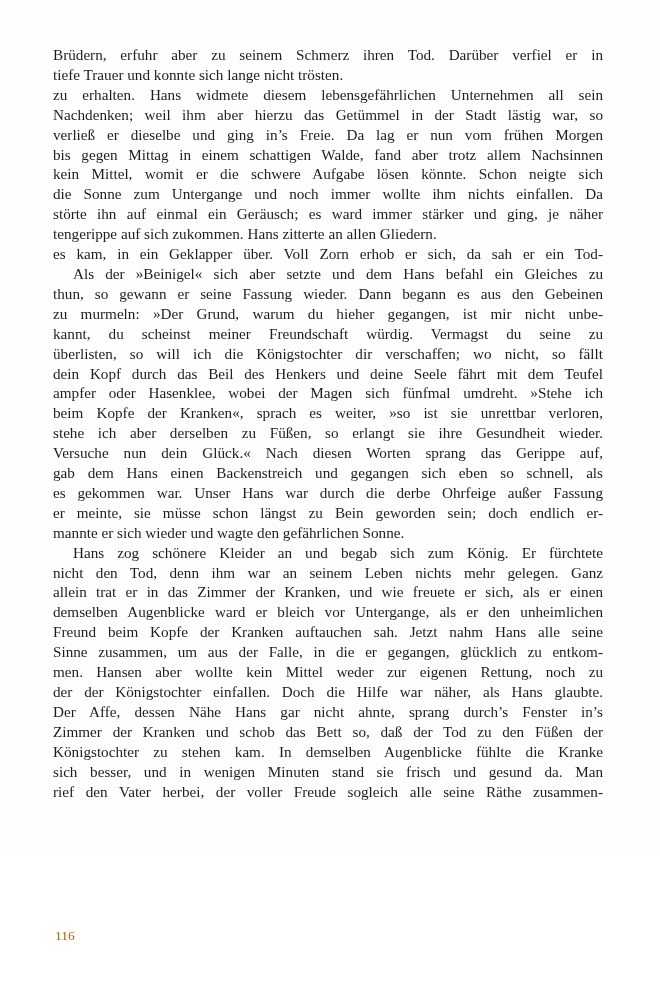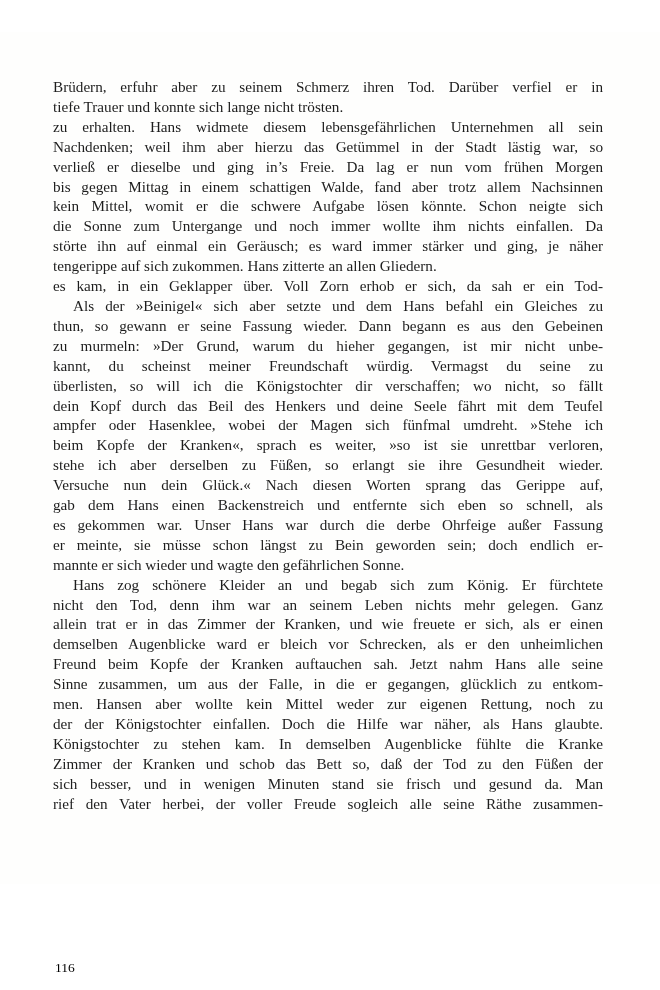--- a/index.html
+++ b/index.html
@@ -13,21 +13,20 @@
     background: #ffffff;
     font-family: "Liberation Serif", serif;
   }
   .page {
     position: absolute;
     left: 0; top: 0;
     width: 660px;
     height: 852px;
     background: #fefefd;
     color: #1d1d1d;
-    margin-top: 32px;
   }
   .text-block {
     position: absolute;
     left: 53px;
     top: 45px;
     width: 550px;
   }
   .line {
     font-size: 15.2px;
     line-height: 19.9px;
@@ -42,21 +41,21 @@
   }
   .line.indent {
     text-indent: 20px;
   }
   .folio {
     position: absolute;
     left: 55px;
     top: 928px;
     font-size: 13.5px;
     line-height: 16px;
-    color: #000000;
+    color: #a16207;
   }
 </style>
 </head>
 <body>
 
 <main class="page">
   <section class="text-block" id="text-block">
       <div class="paragraph">
         <div class="line">Brüdern, erfuhr aber zu seinem Schmerz ihren Tod. Darüber verfiel er in</div>
         <div class="line last">tiefe Trauer und konnte sich lange nicht trösten.</div>
@@ -76,34 +75,35 @@
         <div class="line indent">Als der »Beinigel« sich aber setzte und dem Hans befahl ein Gleiches zu</div>
         <div class="line">thun, so gewann er seine Fassung wieder. Dann begann es aus den Gebeinen</div>
         <div class="line">zu murmeln: »Der Grund, warum du hieher gegangen, ist mir nicht unbe-</div>
         <div class="line">kannt, du scheinst meiner Freundschaft würdig. Vermagst du seine zu</div>
         <div class="line">überlisten, so will ich die Königstochter dir verschaffen; wo nicht, so fällt</div>
         <div class="line">dein Kopf durch das Beil des Henkers und deine Seele fährt mit dem Teufel</div>
         <div class="line">ampfer oder Hasenklee, wobei der Magen sich fünfmal umdreht. »Stehe ich</div>
         <div class="line">beim Kopfe der Kranken«, sprach es weiter, »so ist sie unrettbar verloren,</div>
         <div class="line">stehe ich aber derselben zu Füßen, so erlangt sie ihre Gesundheit wieder.</div>
         <div class="line">Versuche nun dein Glück.« Nach diesen Worten sprang das Gerippe auf,</div>
-        <div class="line">gab dem Hans einen Backenstreich und entfernte sich eben so schnell, als</div>
+        <div class="line">gab dem Hans einen Backenstreich und gegangen sich eben so schnell, als</div>
         <div class="line">es gekommen war. Unser Hans war durch die derbe Ohrfeige außer Fassung</div>
         <div class="line">er meinte, sie müsse schon längst zu Bein geworden sein; doch endlich er-</div>
         <div class="line last">mannte er sich wieder und wagte den gefährlichen Sonne.</div>
       </div>
       <div class="paragraph">
         <div class="line indent">Hans zog schönere Kleider an und begab sich zum König. Er fürchtete</div>
         <div class="line">nicht den Tod, denn ihm war an seinem Leben nichts mehr gelegen. Ganz</div>
         <div class="line">allein trat er in das Zimmer der Kranken, und wie freuete er sich, als er einen</div>
-        <div class="line">demselben Augenblicke ward er bleich vor Schrecken, als er den unheimlichen</div>
+        <div class="line">demselben Augenblicke ward er bleich vor Untergange, als er den unheimlichen</div>
         <div class="line">Freund beim Kopfe der Kranken auftauchen sah. Jetzt nahm Hans alle seine</div>
         <div class="line">Sinne zusammen, um aus der Falle, in die er gegangen, glücklich zu entkom-</div>
         <div class="line">men. Hansen aber wollte kein Mittel weder zur eigenen Rettung, noch zu</div>
         <div class="line">der der Königstochter einfallen. Doch die Hilfe war näher, als Hans glaubte.</div>
+        <div class="line">Der Affe, dessen Nähe Hans gar nicht ahnte, sprang durch’s Fenster in’s</div>
+        <div class="line">Zimmer der Kranken und schob das Bett so, daß der Tod zu den Füßen der</div>
         <div class="line">Königstochter zu stehen kam. In demselben Augenblicke fühlte die Kranke</div>
-        <div class="line">Zimmer der Kranken und schob das Bett so, daß der Tod zu den Füßen der</div>
         <div class="line">sich besser, und in wenigen Minuten stand sie frisch und gesund da. Man</div>
         <div class="line">rief den Vater herbei, der voller Freude sogleich alle seine Räthe zusammen-</div>
       </div>
     </section>
   <footer class="folio">116</footer>
 </main>
 
 </body></html>

